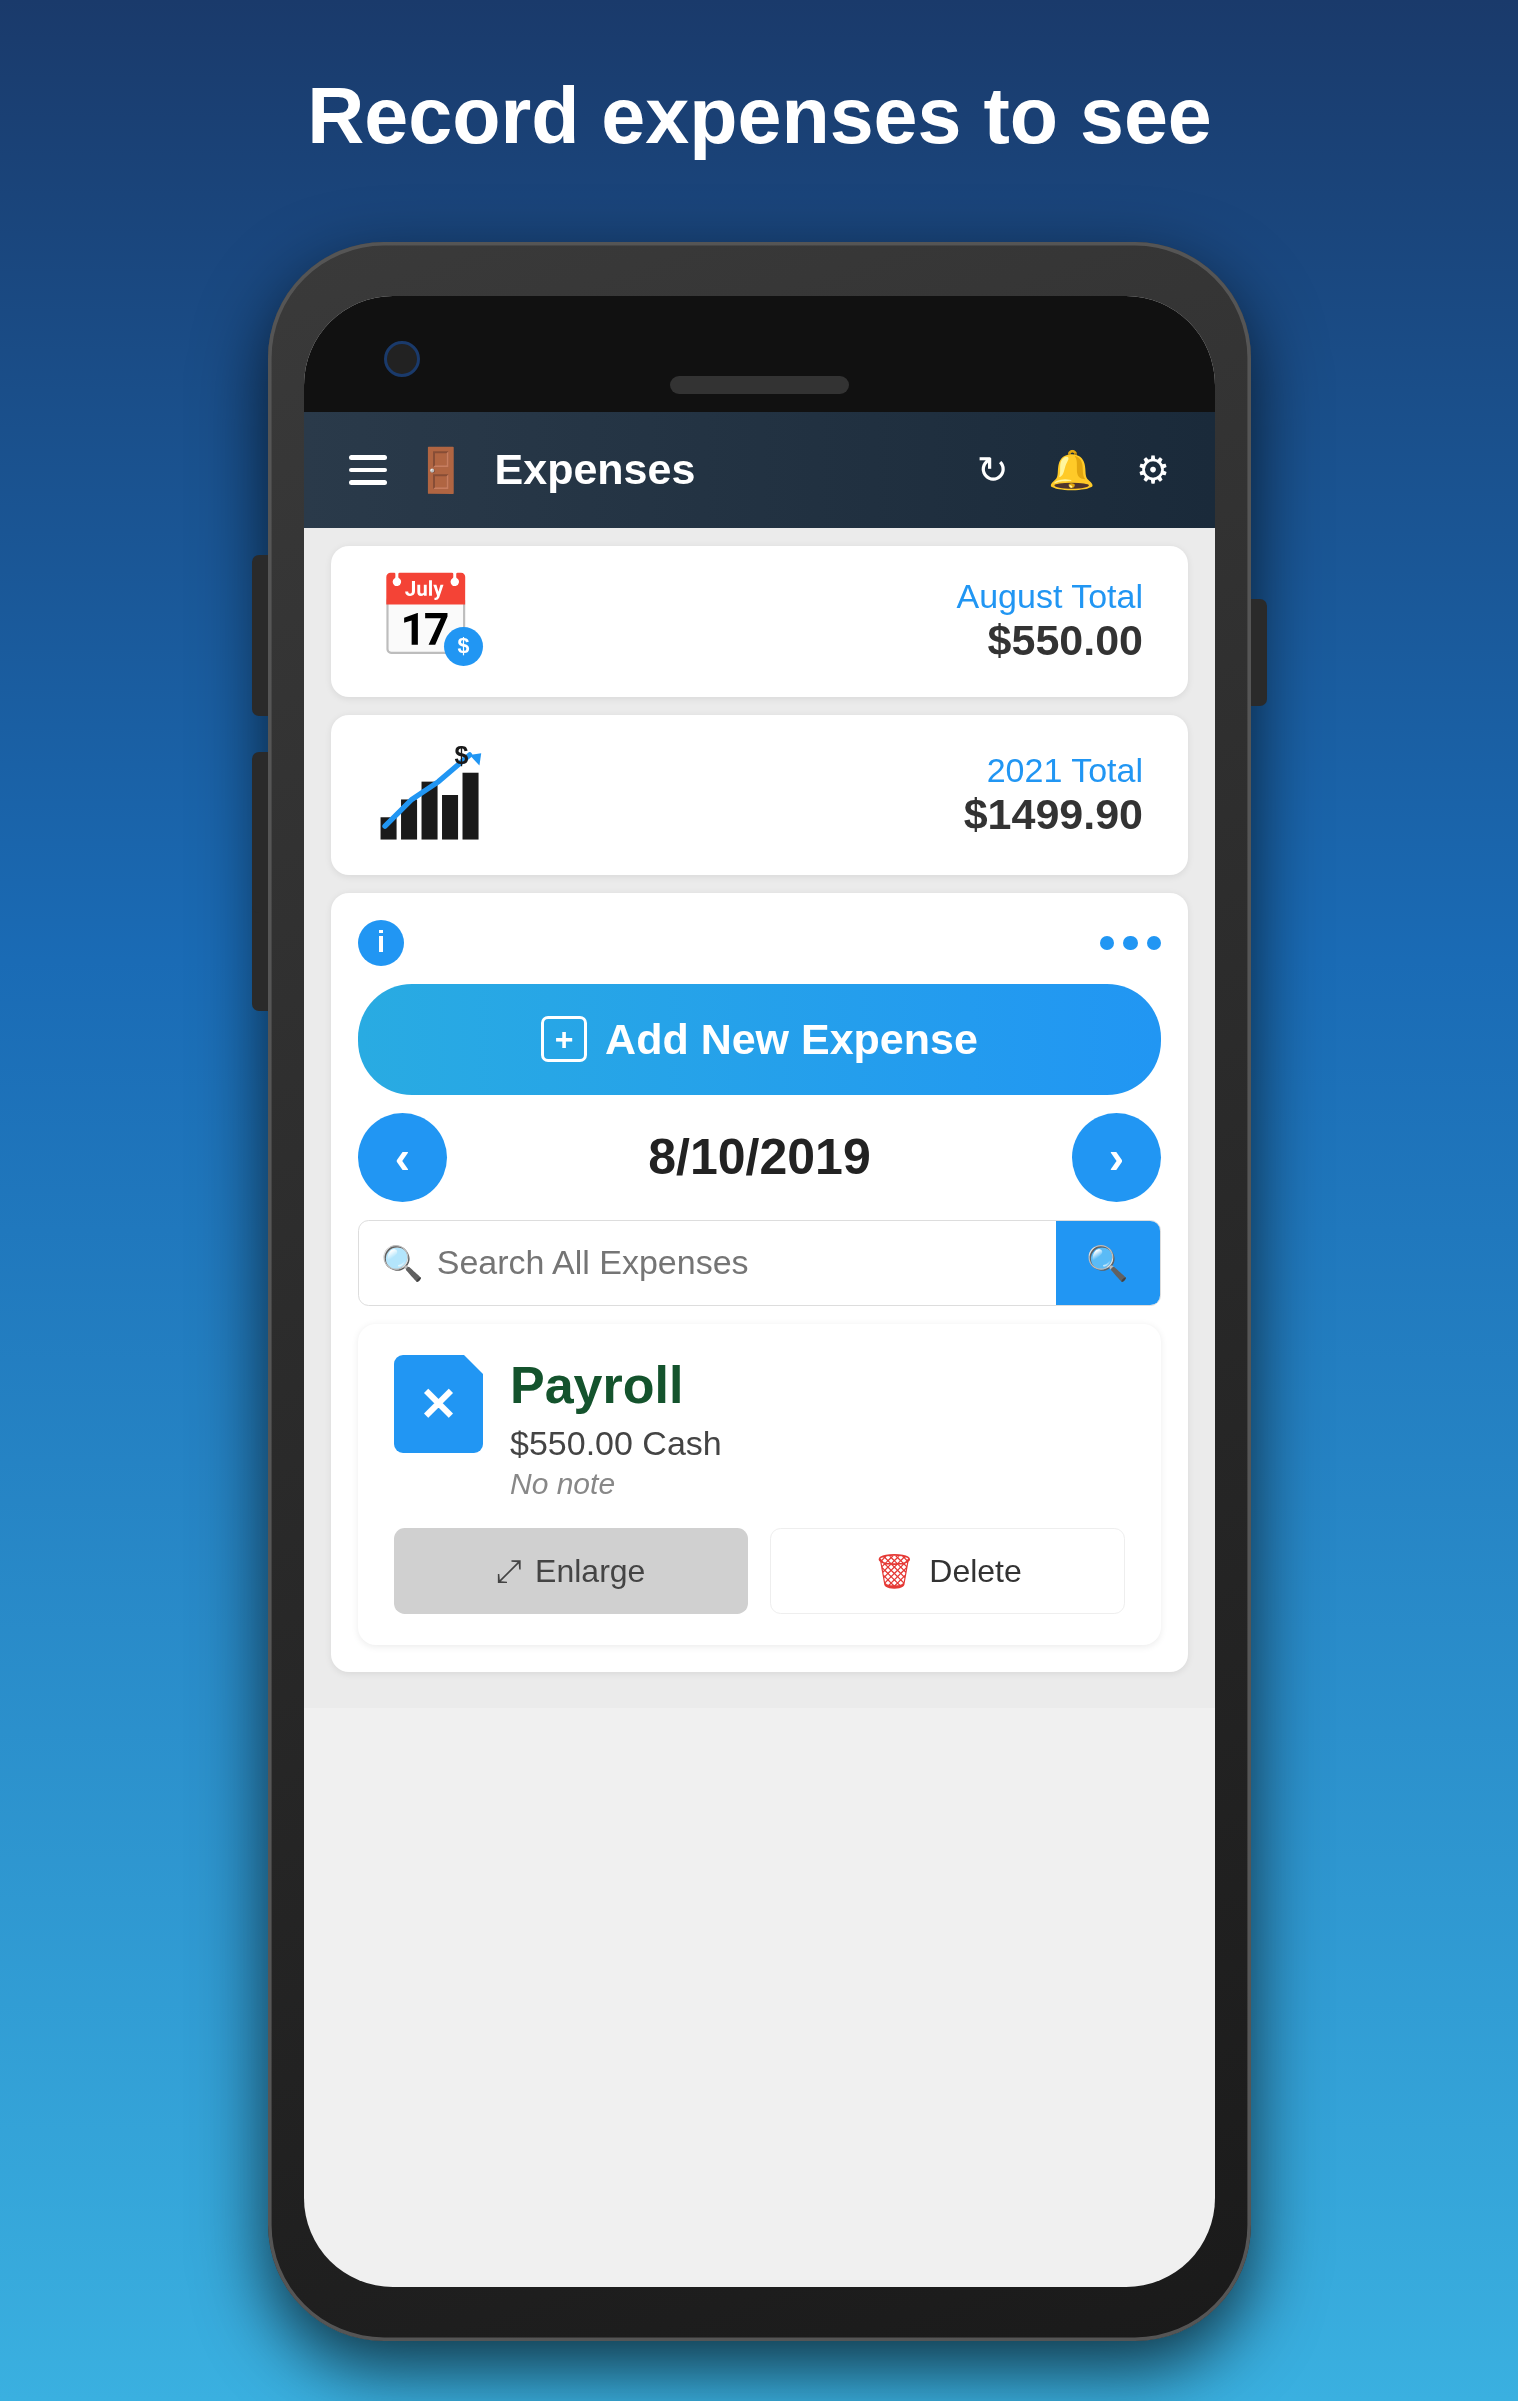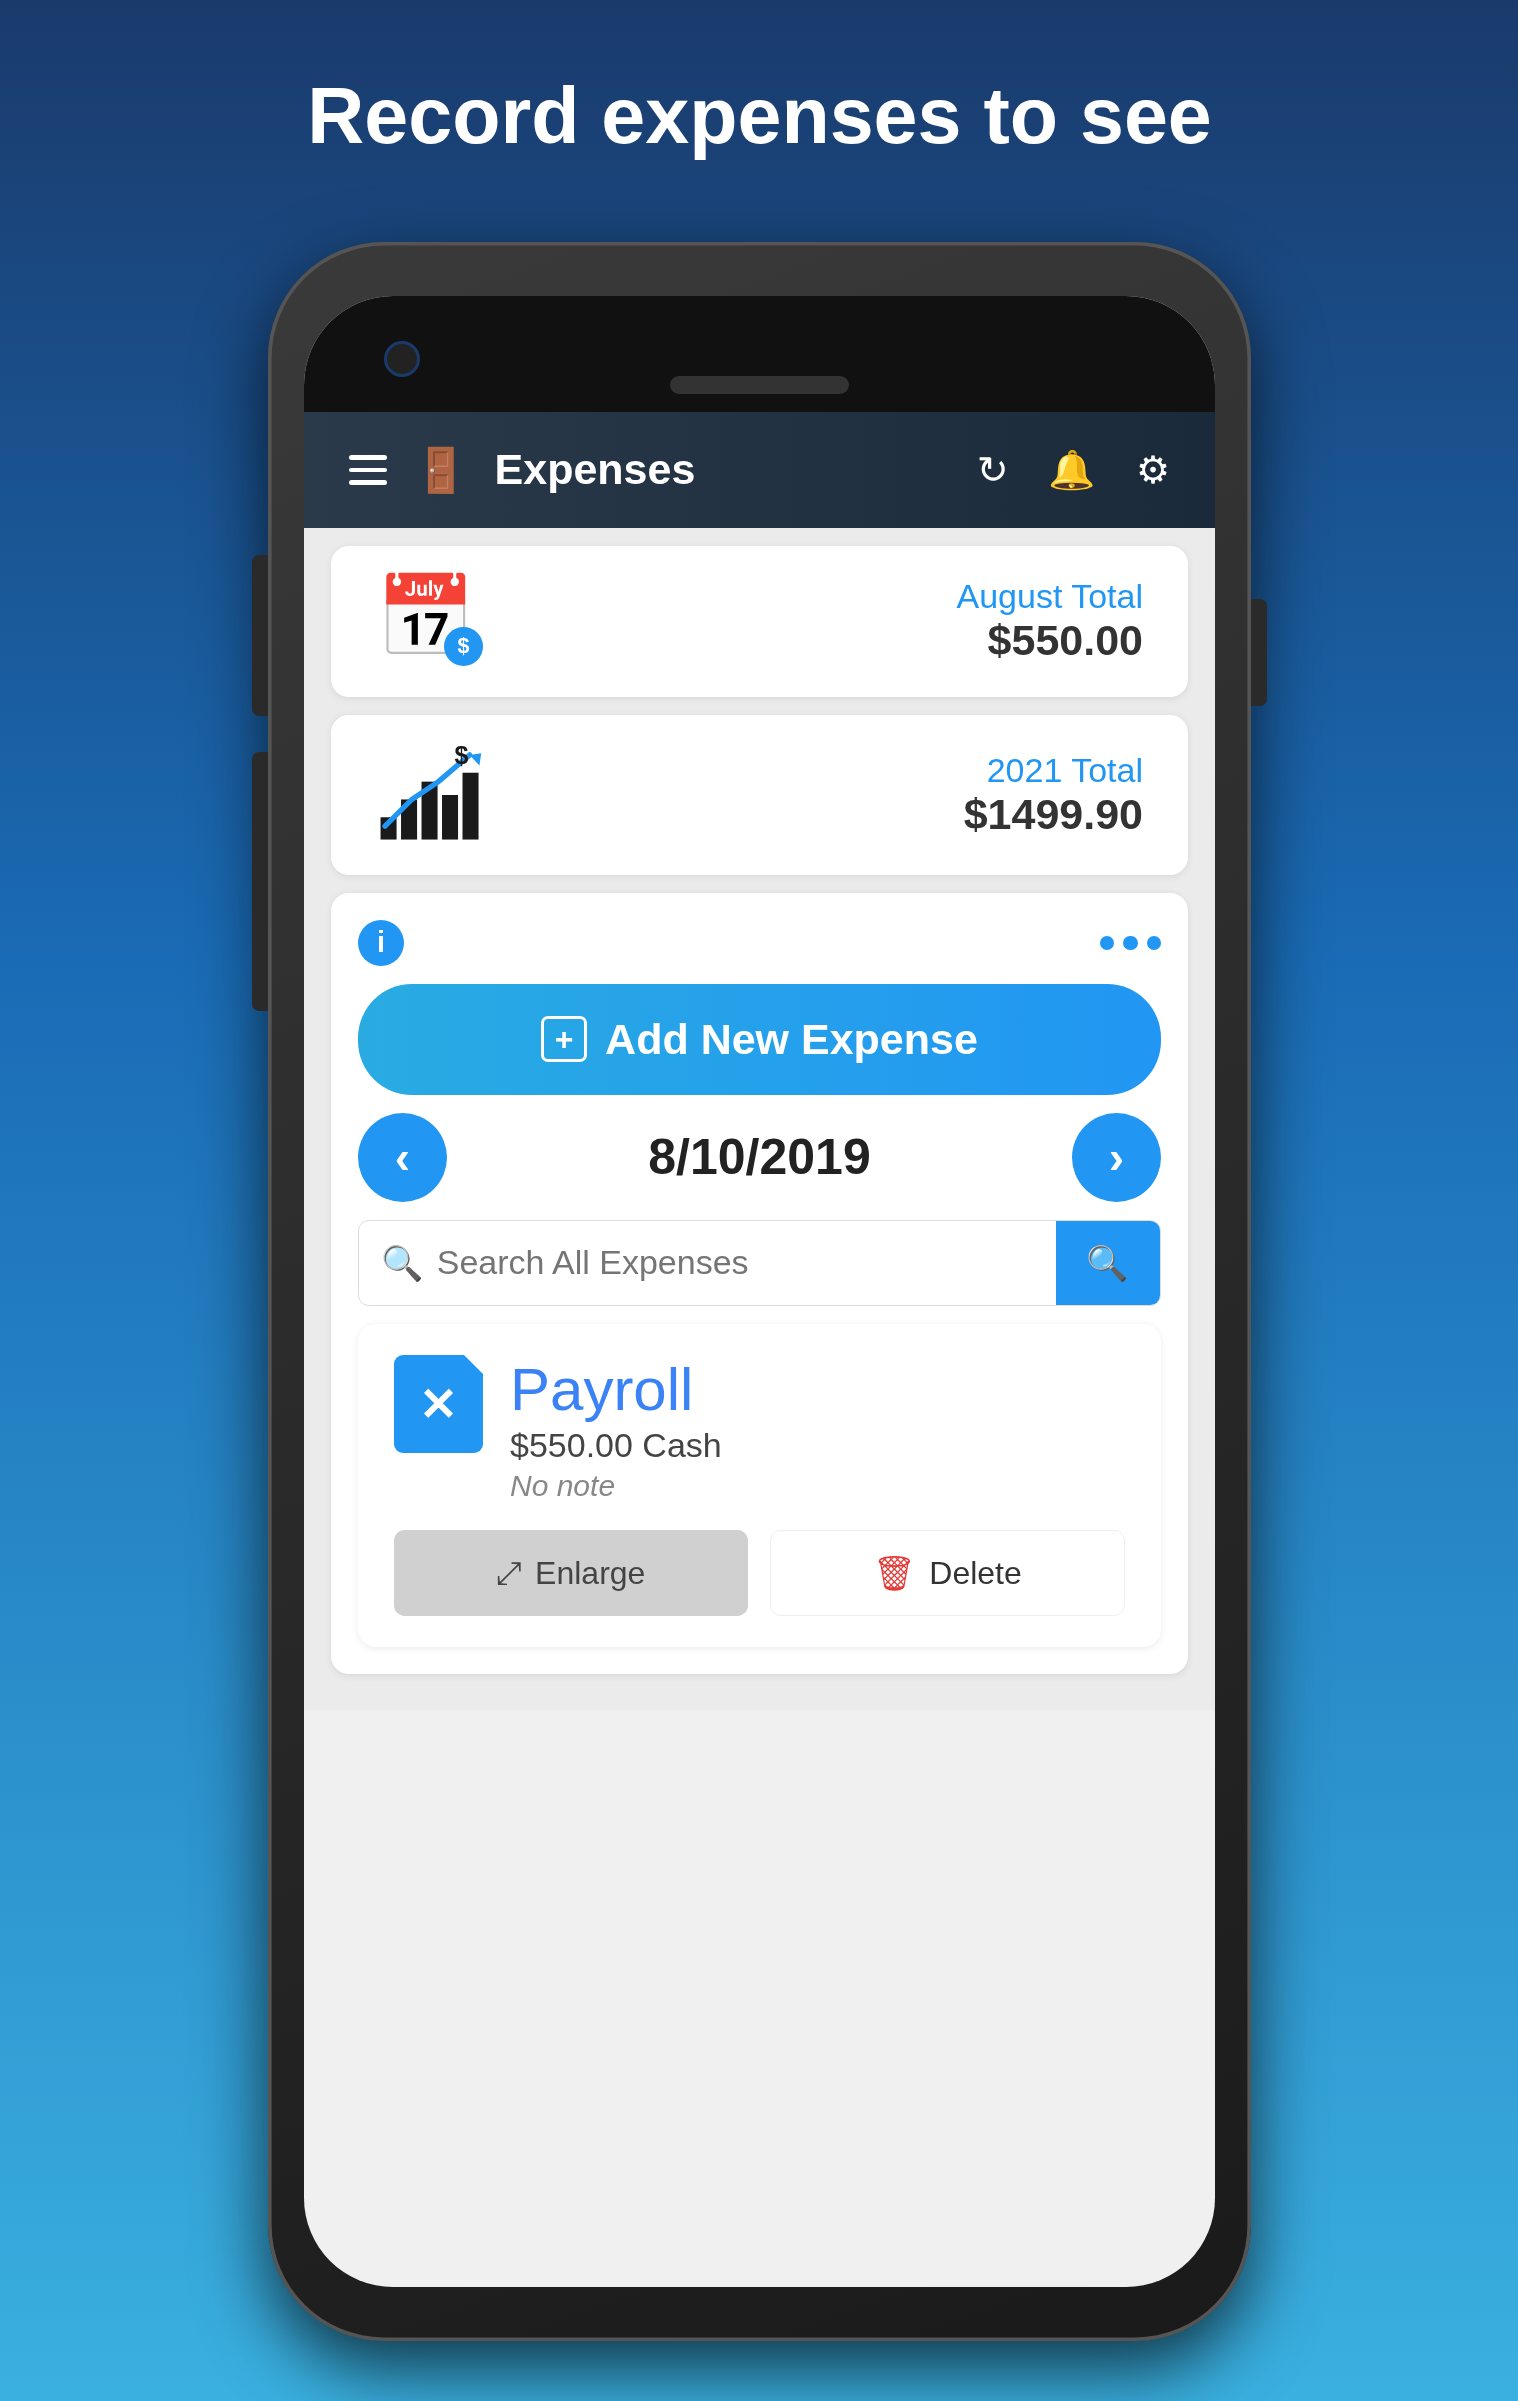--- a/index.html
+++ b/index.html
@@ -414,29 +414,29 @@
       right: 0;
       border-top: 19.7px solid white;
       border-left: 19.7px solid transparent;
     }
 
     .expense-info {
       flex: 1;
     }
 
     .expense-title {
-      font-size: 60px;
-      font-weight: 400;
-      color: #3b82f6;
+      font-size: 52px;
+      font-weight: 700;
+      color: #14532d;
     }
 
     .expense-amount {
       font-size: 34px;
       color: #444;
-      margin-top: 2px;
+      margin-top: 9px;
     }
 
     .expense-note {
       font-size: 30px;
       color: #888;
       font-style: italic;
       margin-top: 4.5px;
     }
 
     .expense-actions {

